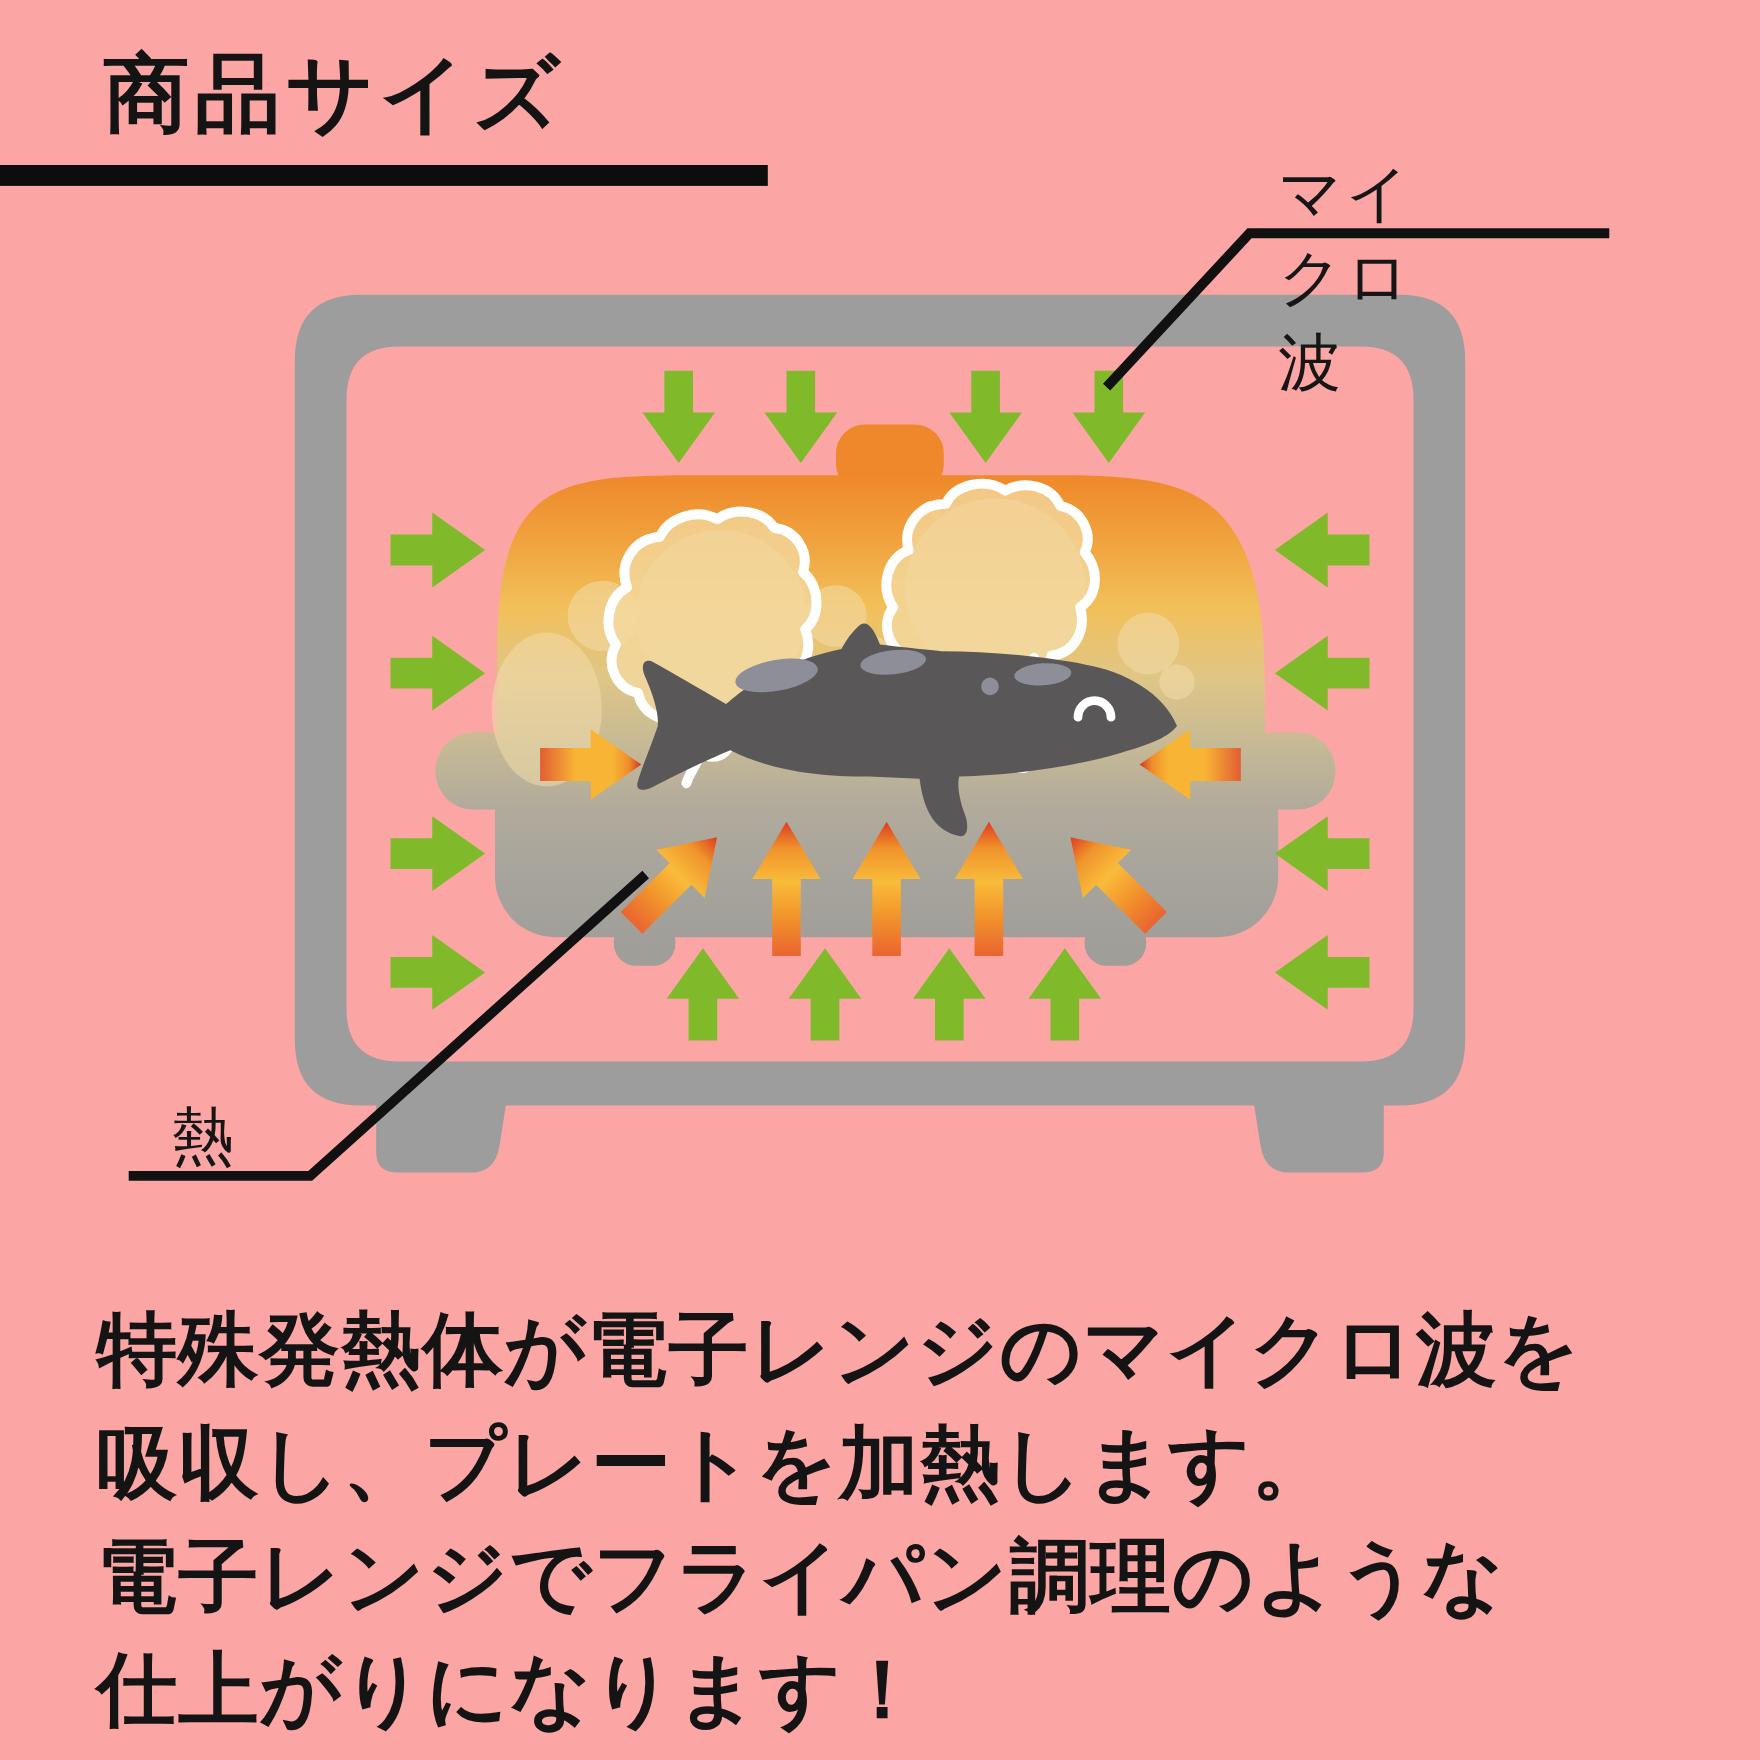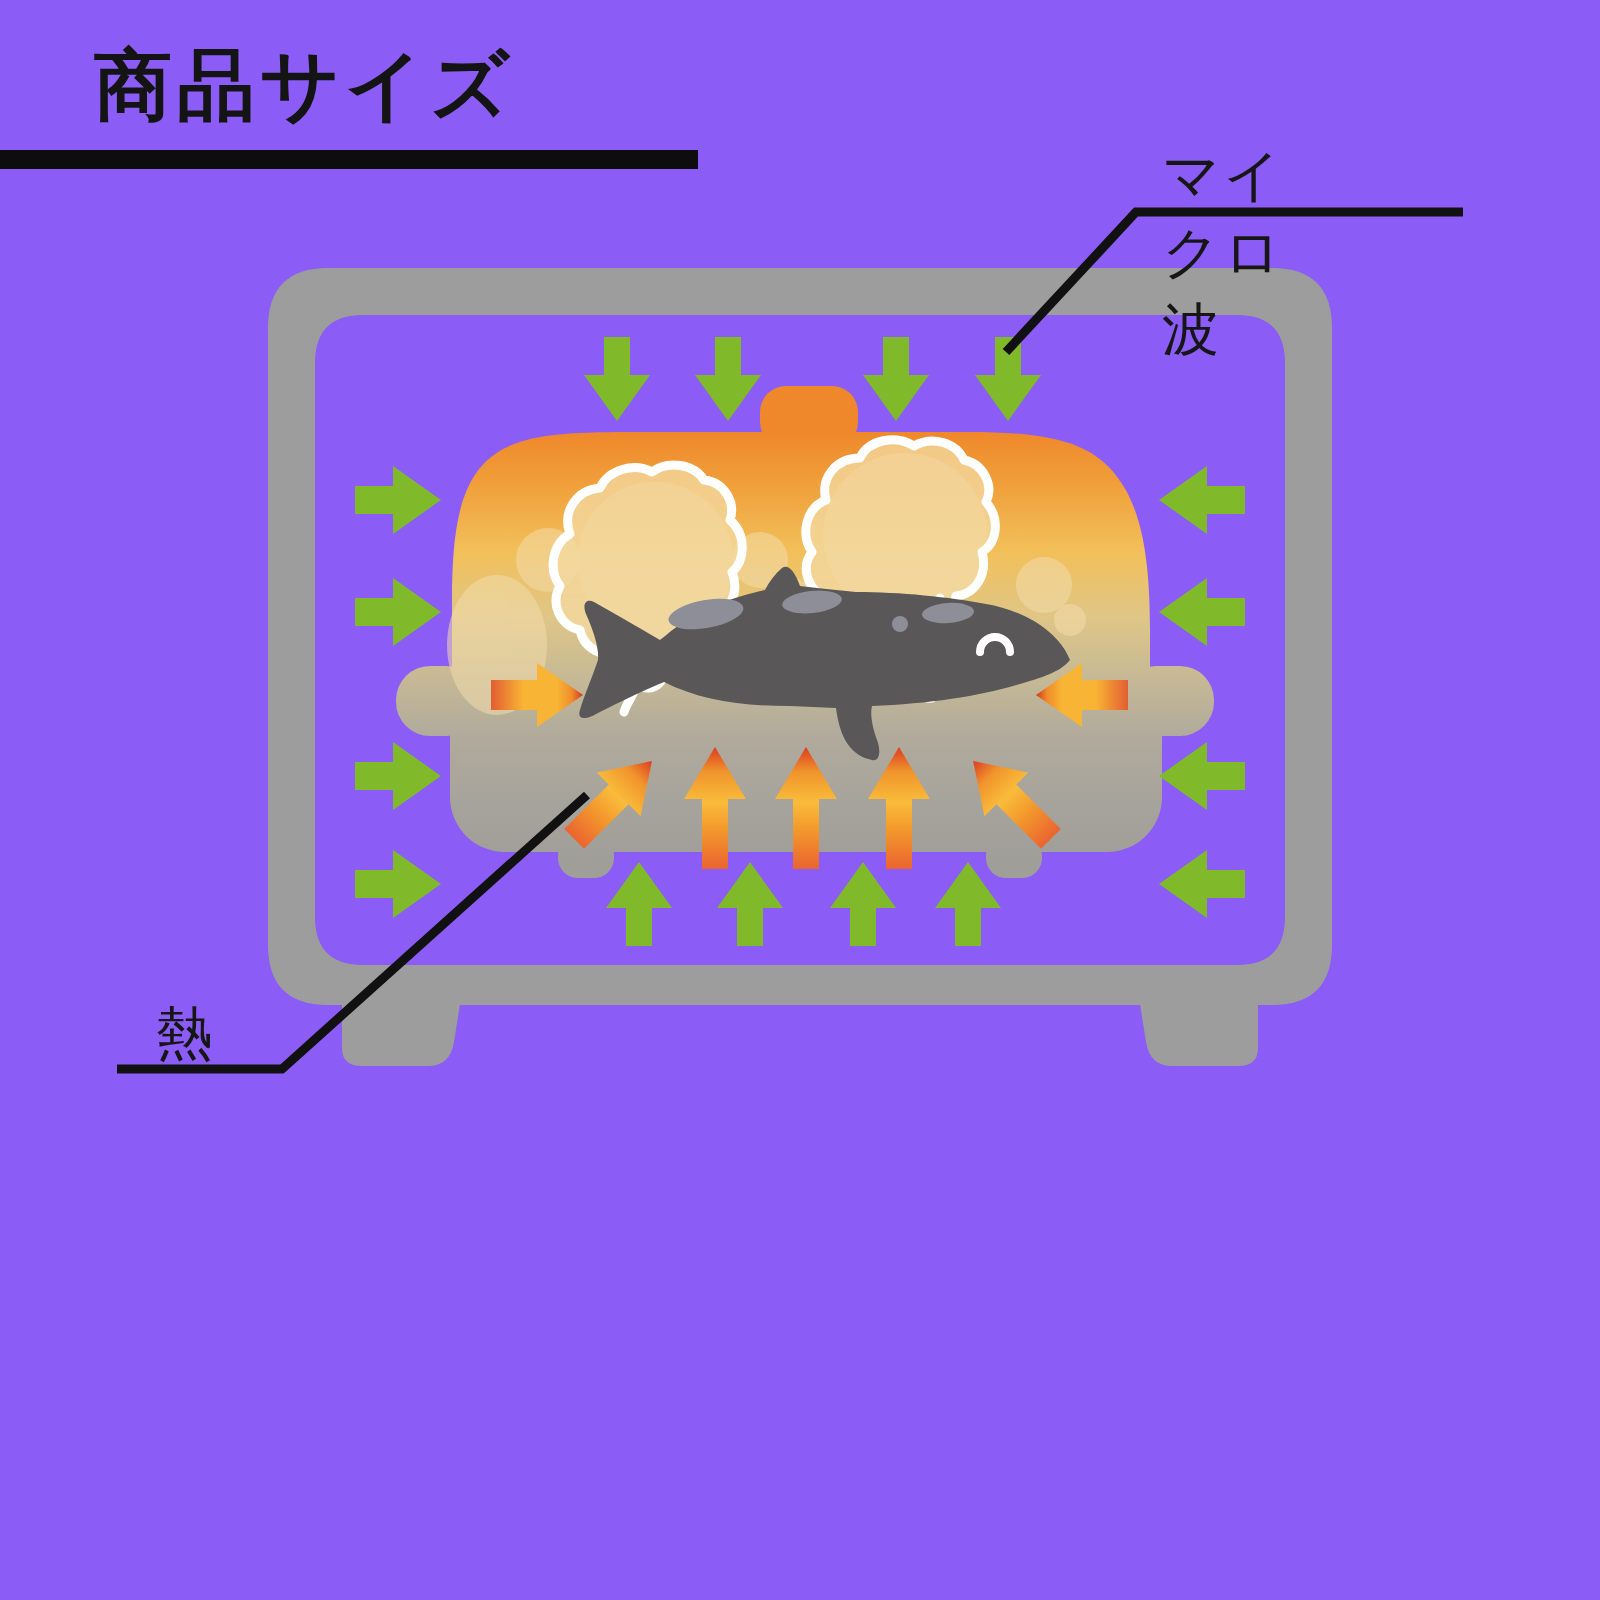--- a/index.html
+++ b/index.html
@@ -1,18 +1,18 @@
 <!DOCTYPE html>
 <html><head>
 <meta charset="utf-8">
 <style>
   html,body{margin:0;padding:0;background:#ffffff;}
   body{width:1600px;height:1600px;overflow:hidden;
        font-family:"Liberation Sans","DejaVu Sans",sans-serif;color:#1b1b1b;}
-  .page{position:relative;width:1600px;height:1600px;background:#8b5cf6;}
+  .page{position:relative;width:1600px;height:1600px;background:#fca5a5;}
   .page-title{position:absolute;left:94px;top:34px;margin:0;
       font-size:78px;font-weight:800;letter-spacing:5px;color:#141414;}
   .title-underline{position:absolute;left:0;top:150px;width:698px;height:19px;background:#0d0d0d;}
   .diagram{position:absolute;left:0;top:0;width:1320px;height:1600px;}
   .diagram svg{position:absolute;left:0;top:0;}
   .callout{position:absolute;margin:0;font-weight:400;color:#161616;}
   .microwave-label{left:1162px;top:138px;font-size:57px;letter-spacing:3px;}
   .heat-label{left:156px;top:996px;font-size:57px;}
   .description{position:absolute;left:88px;top:1176px;width:1480px;}
   .description p{margin:0;font-size:73px;line-height:103px;font-weight:900;
@@ -149,14 +149,20 @@
       <g stroke="#111111" stroke-width="9" fill="none">
         <polyline points="1463,212 1136,212 1006,352"></polyline>
         <polyline points="117,1069 282,1069 587,795"></polyline>
       </g>
     </svg>
 
     <p class="callout microwave-label">マイクロ波</p>
     <p class="callout heat-label">熱</p>
   </div>
 
+  <section class="description">
+    <p>特殊発熱体が電子レンジのマイクロ波を</p>
+    <p>吸収し、プレートを加熱します。</p>
+    <p>電子レンジでフライパン調理のような</p>
+    <p>仕上がりになります！</p>
+  </section>
 
 </div>
 
 </body></html>

